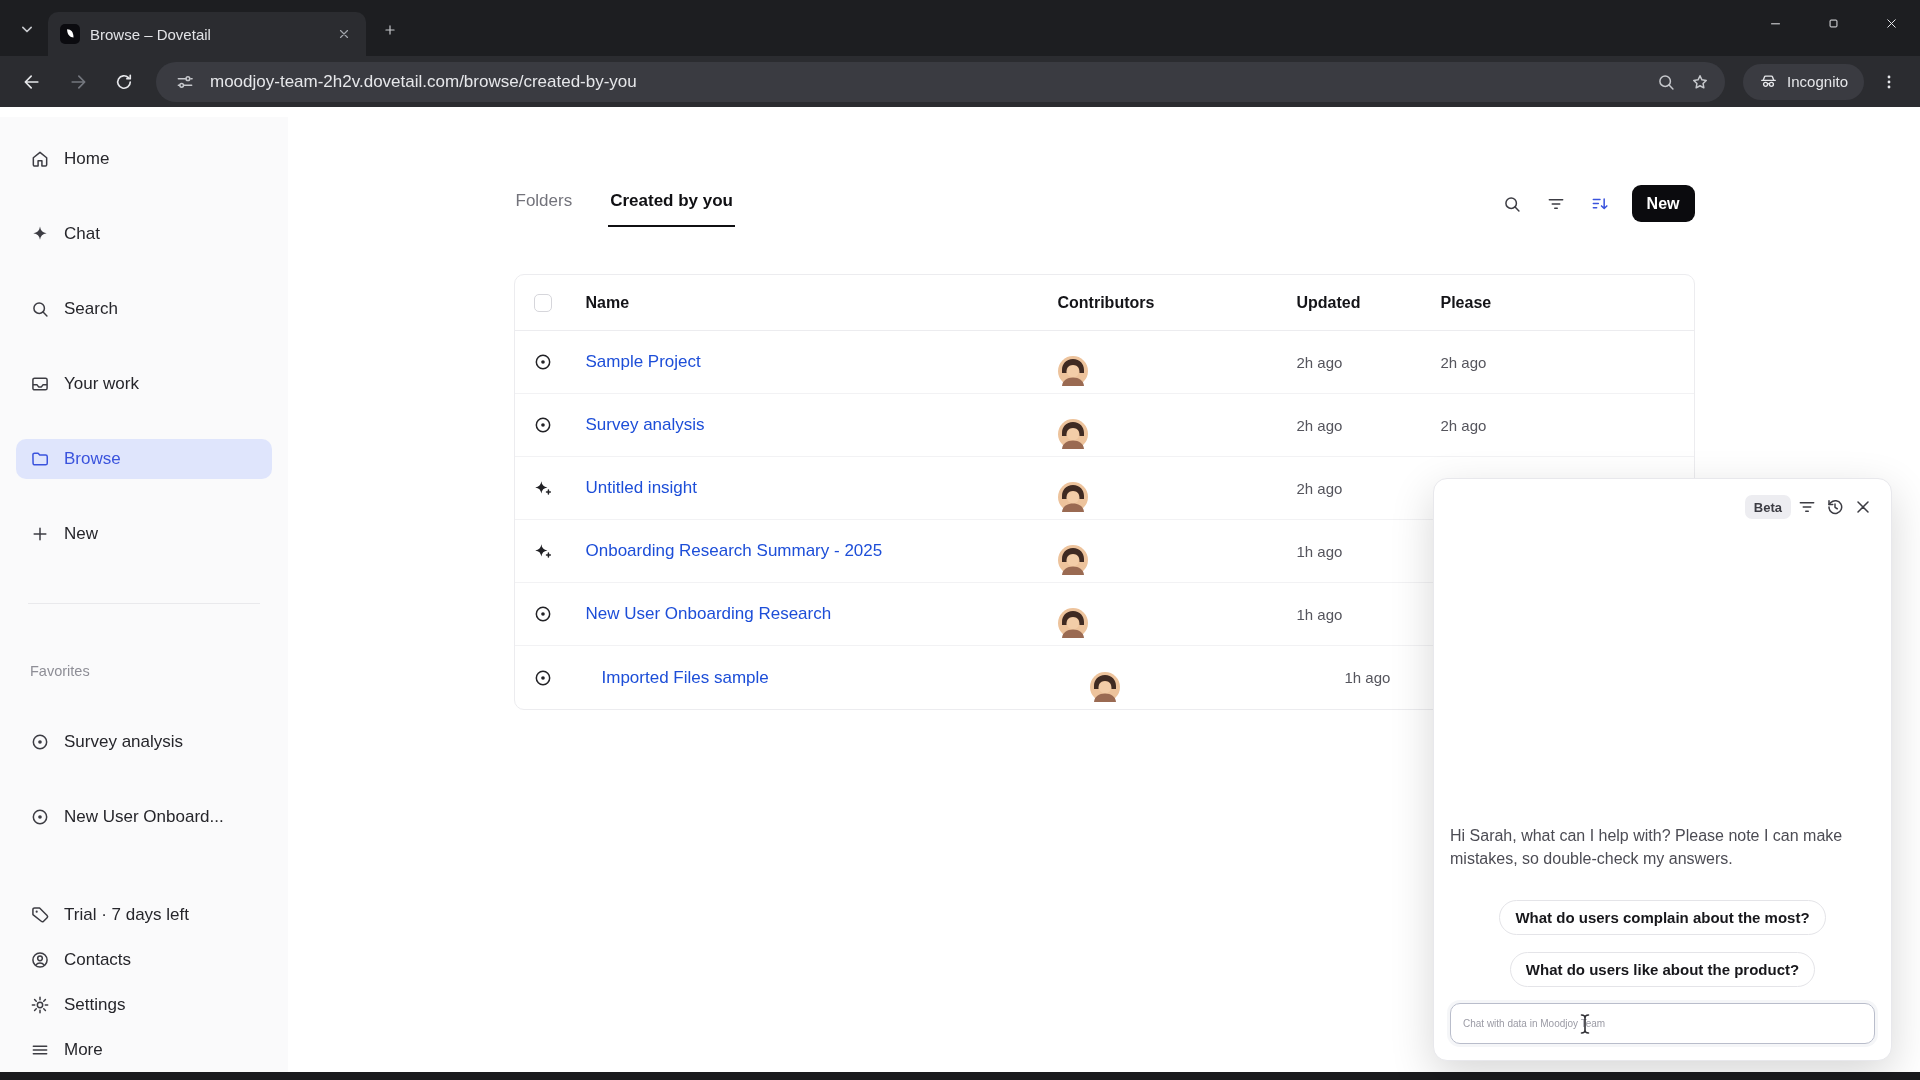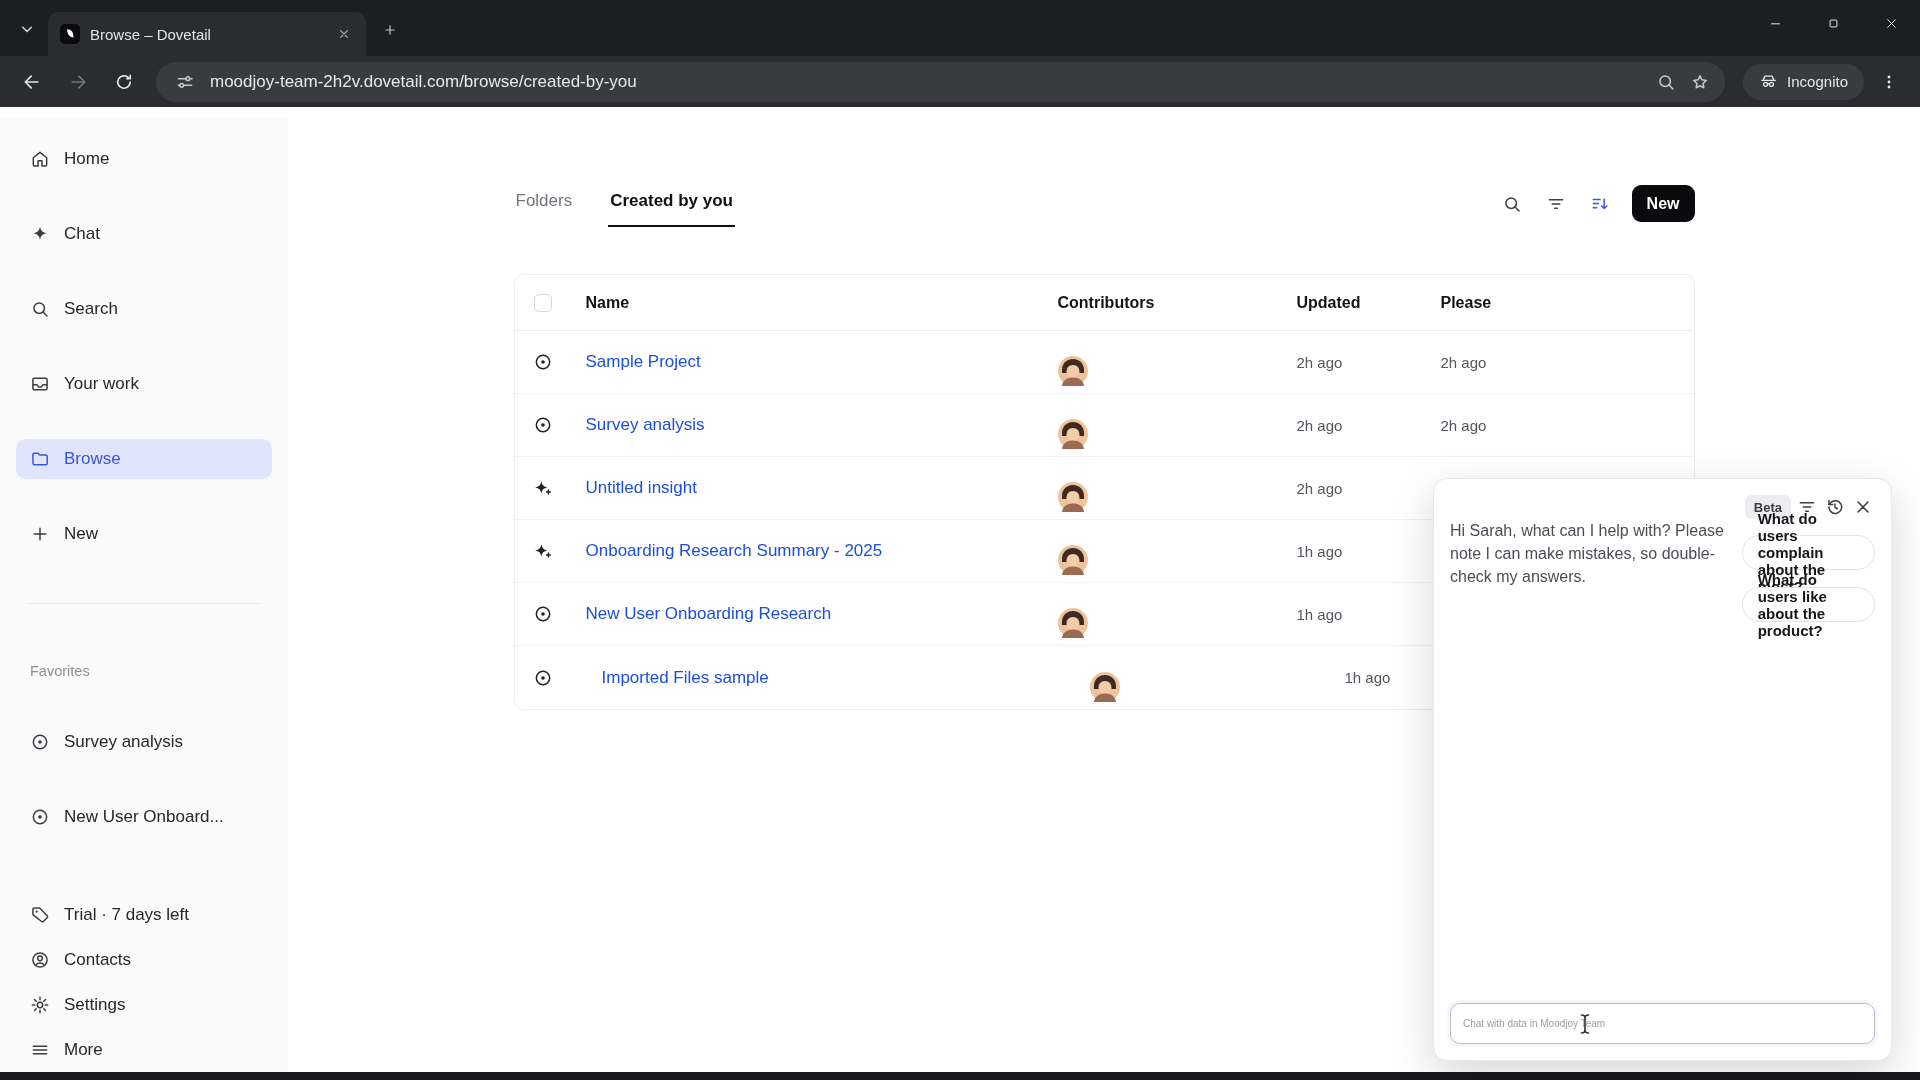--- a/index.html
+++ b/index.html
@@ -84,21 +84,21 @@
   .checkbox { width:18px; height:18px; border:1.5px solid #d6d6db; border-radius:5px; background:#fff; }
   .cell-muted { font-size:15px; color:#55555d; }
   .avatar-wrap { width:30px; height:30px; border-radius:50%; overflow:hidden; margin-left:2px; }
   .avatar-wrap svg { display:block; width:30px; height:30px; }
 
   
   .chat { position:absolute; left:1433px; top:478px; width:459px; height:583px; background:#fff; border:1px solid #e8e8ec; border-radius:14px; box-shadow:0 14px 44px rgba(0,0,0,.16); padding:16px; display:flex; flex-direction:column; z-index:20; }
   .chat-top { display:flex; align-items:center; justify-content:flex-end; gap:4px; color:#3c3c43; }
   .beta-badge { height:24px; padding:0 9px; border-radius:7px; background:#ededf1; color:#3c3c43; font-size:13px; font-weight:600; display:flex; align-items:center; }
   .chat-icon-btn { width:24px; height:24px; color:#3c3c43; }
-  .chat-body { flex:1; display:flex; flex-direction:row; justify-content:flex-end; gap:14px; }
+  .chat-body { flex:1; display:flex; flex-direction:column; justify-content:flex-end; gap:14px; }
   .chat-greeting { font-size:16px; line-height:1.45; color:#4c4c54; max-width:400px; }
   .chips { display:flex; flex-direction:column; align-items:center; gap:17px;margin-top:16px; }
   .chip { height:35px; padding:0 15px; border:1px solid #e4e4e8; border-radius:18px; background:#fff; font-size:15px; font-weight:600; color:#17171b; display:flex; align-items:center; }
   .chat-inputbox { margin-top:16px; height:41px; border:1.5px solid #b9bdcb; border-radius:10px; box-shadow:0 0 0 3px rgba(120,130,160,.07); display:flex; align-items:center; padding:0 12px; position:relative; }
   .chat-inputbox input { border:none; outline:none; width:100%; font-size:10px; font-family:inherit; color:#b91c1c; background:transparent; }
   .chat-inputbox input::placeholder { color:#9b9ba5; }
   .ibeam-cursor { position:absolute; left:128px; top:9px; width:12px; height:22px; color:#2f2f34; pointer-events:none; }
   .ibeam-cursor svg { width:12px; height:22px; }
 </style>
 </head>

